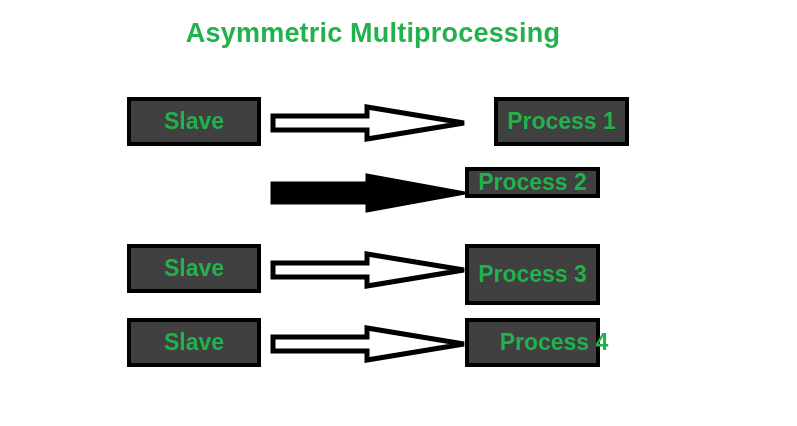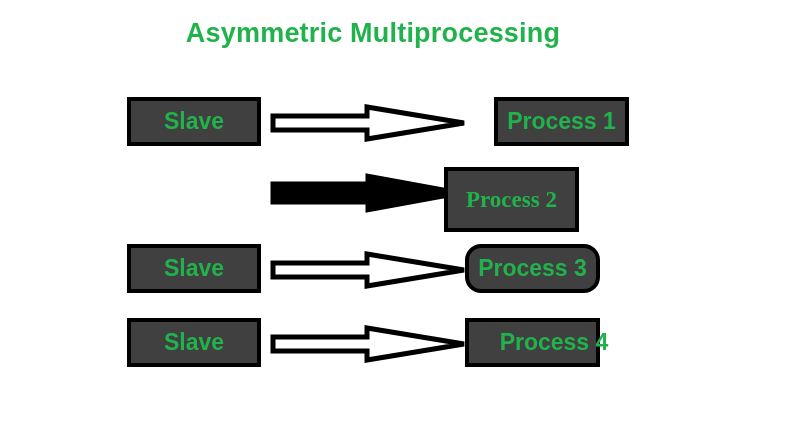--- a/index.html
+++ b/index.html
@@ -76,33 +76,33 @@
 
   <div class="node-box" style="left:465px; top:97px; width:135px; height:49px;margin-left:29px;">
     <span class="node-label">Process 1</span>
   </div>
 
 
   <svg class="arrow-svg" style="left:268px; top:170px;" width="200" height="46" viewBox="0 0 200 46">
     <polygon class="arrow-filled" points="4,13 99,13 99,5 197,23 99,41 99,33 4,33"></polygon>
   </svg>
 
-  <div class="node-box" style="left:444px; top:167px; width:135px; height:65px;font-family:Liberation Serif, serif;">
+  <div class="node-box" style="left:465px; top:167px; width:135px; height:31px;">
     <span class="node-label">Process 2</span>
   </div>
 
   <div class="node-box" style="left:127px; top:244px; width:134px; height:49px;">
     <span class="node-label">Slave</span>
   </div>
 
   <svg class="arrow-svg" style="left:268px; top:247px;" width="200" height="46" viewBox="0 0 200 46">
     <polygon class="arrow-outline" points="5,16 99,16 99,7 196,23 99,39 99,30 5,30"></polygon>
   </svg>
 
-  <div class="node-box" style="left:465px; top:244px; width:135px; height:49px;border-radius:16px;">
+  <div class="node-box" style="left:465px; top:244px; width:135px; height:61px;">
     <span class="node-label">Process 3</span>
   </div>
 
   <div class="node-box" style="left:127px; top:318px; width:134px; height:49px;">
     <span class="node-label">Slave</span>
   </div>
 
   <svg class="arrow-svg" style="left:268px; top:320px;" width="200" height="48" viewBox="0 0 200 48">
     <polygon class="arrow-outline" points="5,17 99,17 99,8 196,24 99,40 99,31 5,31"></polygon>
   </svg>

